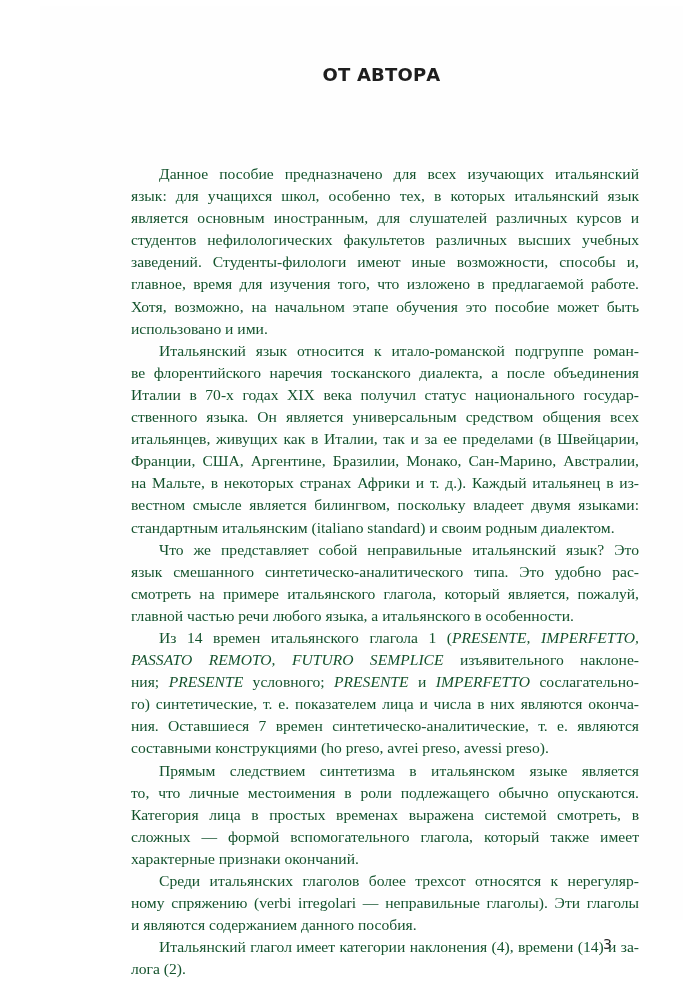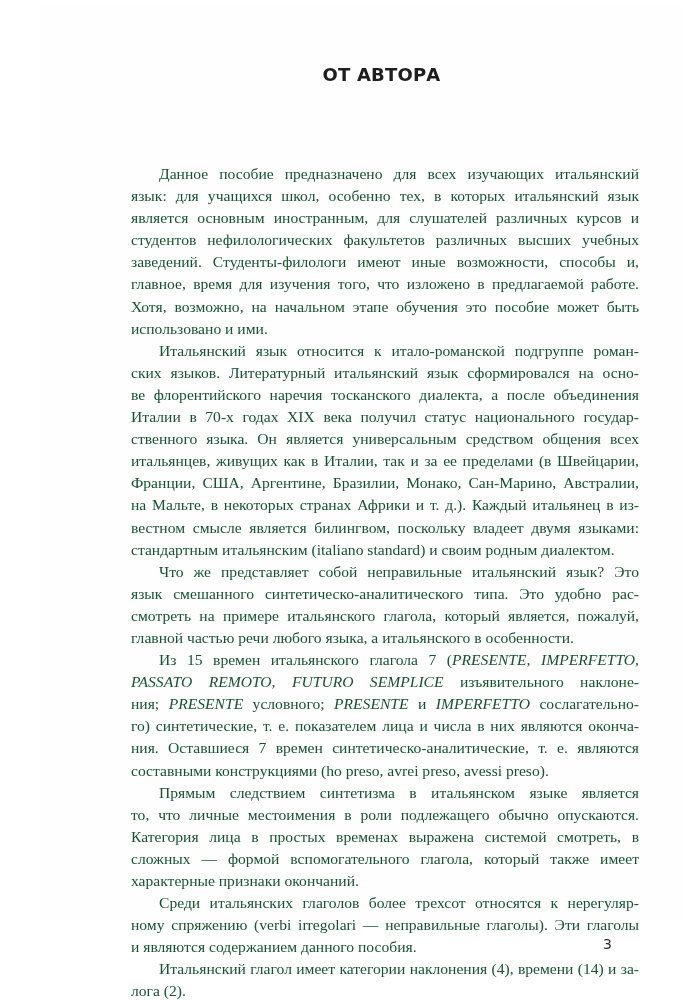--- a/index.html
+++ b/index.html
@@ -38,38 +38,37 @@
         <span class="ln" style="text-indent: 0px;"><span>язык: для учащихся школ, особенно тех, в которых итальянский язык</span></span>
         <span class="ln" style="text-indent: 0px;"><span>является основным иностранным, для слушателей различных курсов и</span></span>
         <span class="ln" style="text-indent: 0px;"><span>студентов нефилологических факультетов различных высших учебных</span></span>
         <span class="ln" style="text-indent: 0px;"><span>заведений. Студенты-филологи имеют иные возможности, способы и,</span></span>
         <span class="ln" style="text-indent: 0px;"><span>главное, время для изучения того, что изложено в предлагаемой работе.</span></span>
         <span class="ln" style="text-indent: 0px;"><span>Хотя, возможно, на начальном этапе обучения это пособие может быть</span></span>
         <span class="ln last" style="text-indent: 0px;"><span>использовано и ими.</span></span>
       </p>
     <p>
         <span class="ln" style="text-indent: 28px;"><span>Итальянский язык относится к итало-романской подгруппе роман-</span></span>
-        <span class="ln" style="text-indent: 0px;"><span>ских языков. Литературный итальянский язык сформировался на осно-</span></span>
         <span class="ln" style="text-indent: 0px;"><span>ве флорентийского наречия тосканского диалекта, а после объединения</span></span>
         <span class="ln" style="text-indent: 0px;"><span>Италии в 70-х годах XIX века получил статус национального государ-</span></span>
         <span class="ln" style="text-indent: 0px;"><span>ственного языка. Он является универсальным средством общения всех</span></span>
         <span class="ln" style="text-indent: 0px;"><span>итальянцев, живущих как в Италии, так и за ее пределами (в Швейцарии,</span></span>
         <span class="ln" style="text-indent: 0px;"><span>Франции, США, Аргентине, Бразилии, Монако, Сан-Марино, Австралии,</span></span>
         <span class="ln" style="text-indent: 0px;"><span>на Мальте, в некоторых странах Африки и т. д.). Каждый итальянец в из-</span></span>
         <span class="ln" style="text-indent: 0px;"><span>вестном смысле является билингвом, поскольку владеет двумя языками:</span></span>
         <span class="ln last" style="text-indent: 0px;"><span>стандартным итальянским (italiano standard) и своим родным диалектом.</span></span>
       </p>
     <p>
         <span class="ln" style="text-indent: 28px;"><span>Что же представляет собой неправильные итальянский язык? Это</span></span>
         <span class="ln" style="text-indent: 0px;"><span>язык смешанного синтетическо-аналитического типа. Это удобно рас-</span></span>
         <span class="ln" style="text-indent: 0px;"><span>смотреть на примере итальянского глагола, который является, пожалуй,</span></span>
         <span class="ln last" style="text-indent: 0px;"><span>главной частью речи любого языка, а итальянского в особенности.</span></span>
       </p>
     <p>
-        <span class="ln" style="text-indent: 28px;"><span>Из 15 времен итальянского глагола 7 (</span><span class="it">PRESENTE, IMPERFETTO,</span></span>
+        <span class="ln" style="text-indent: 28px;"><span>Из 14 времен итальянского глагола 1 (</span><span class="it">PRESENTE, IMPERFETTO,</span></span>
         <span class="ln" style="text-indent: 0px;"><span class="it">PASSATO REMOTO, FUTURO SEMPLICE</span><span> изъявительного наклоне-</span></span>
         <span class="ln" style="text-indent: 0px;"><span>ния; </span><span class="it">PRESENTE</span><span> условного; </span><span class="it">PRESENTE</span><span> и </span><span class="it">IMPERFETTO</span><span> сослагательно-</span></span>
         <span class="ln" style="text-indent: 0px;"><span>го) синтетические, т. е. показателем лица и числа в них являются оконча-</span></span>
         <span class="ln" style="text-indent: 0px;"><span>ния. Оставшиеся 7 времен синтетическо-аналитические, т. е. являются</span></span>
         <span class="ln last" style="text-indent: 0px;"><span>составными конструкциями (ho preso, avrei preso, avessi preso).</span></span>
       </p>
     <p>
         <span class="ln" style="text-indent: 28px;"><span>Прямым следствием синтетизма в итальянском языке является</span></span>
         <span class="ln" style="text-indent: 0px;"><span>то, что личные местоимения в роли подлежащего обычно опускаются.</span></span>
         <span class="ln" style="text-indent: 0px;"><span>Категория лица в простых временах выражена системой смотреть, в</span></span>

